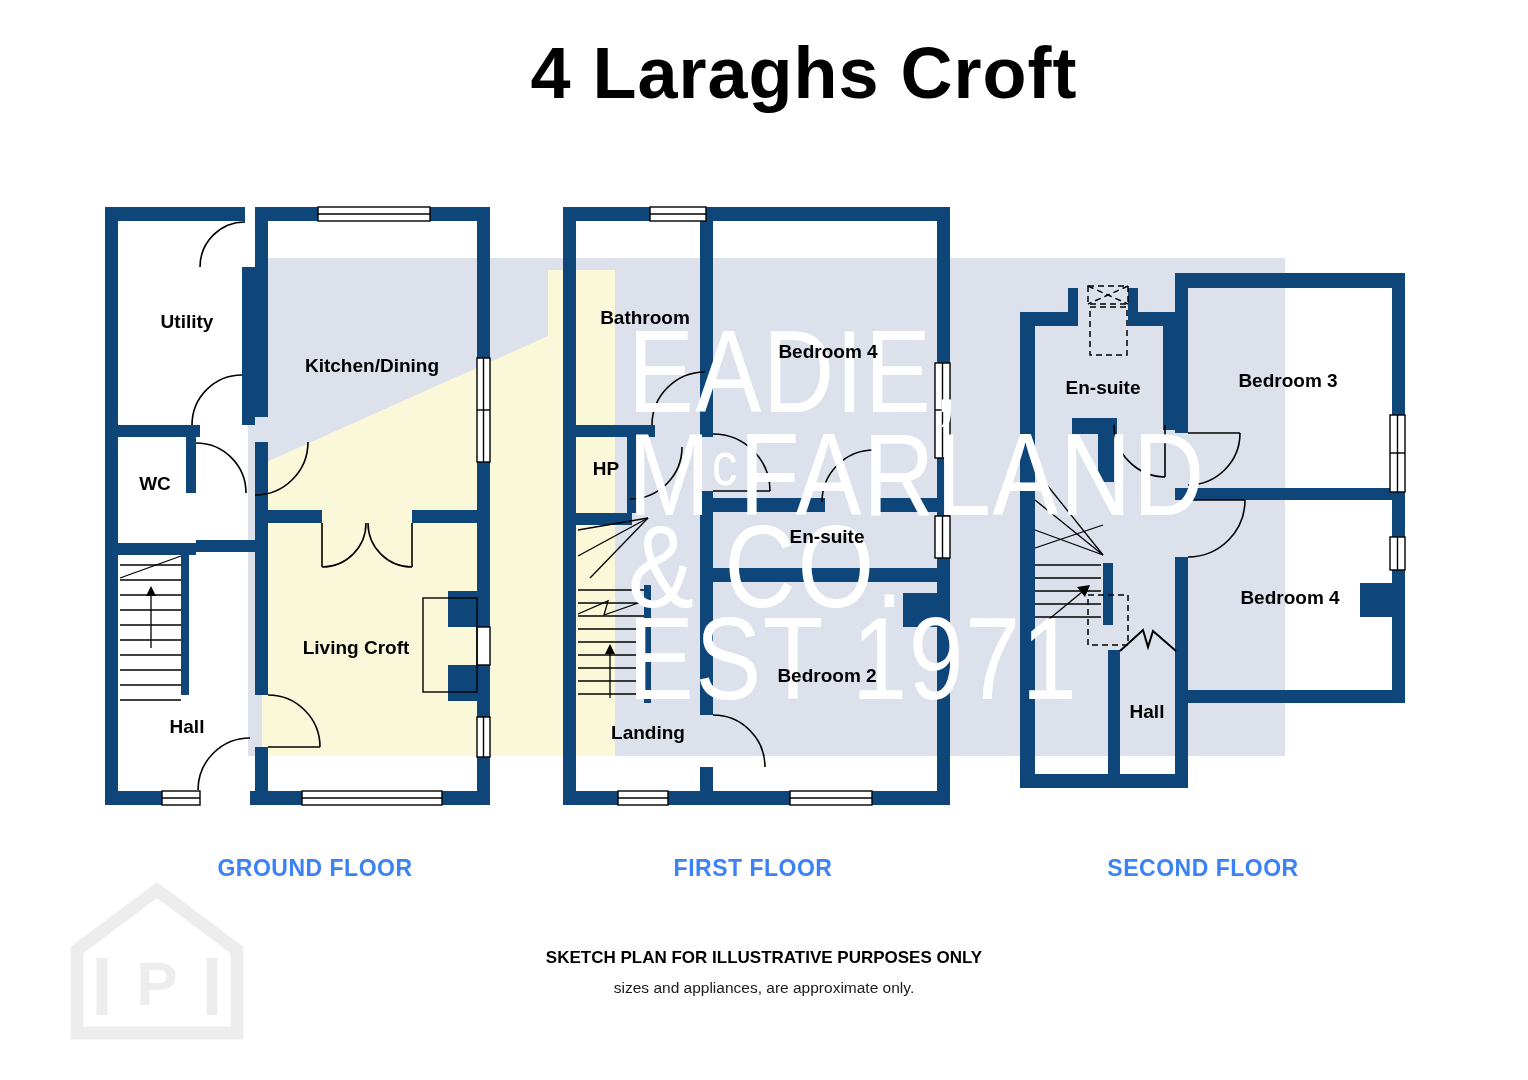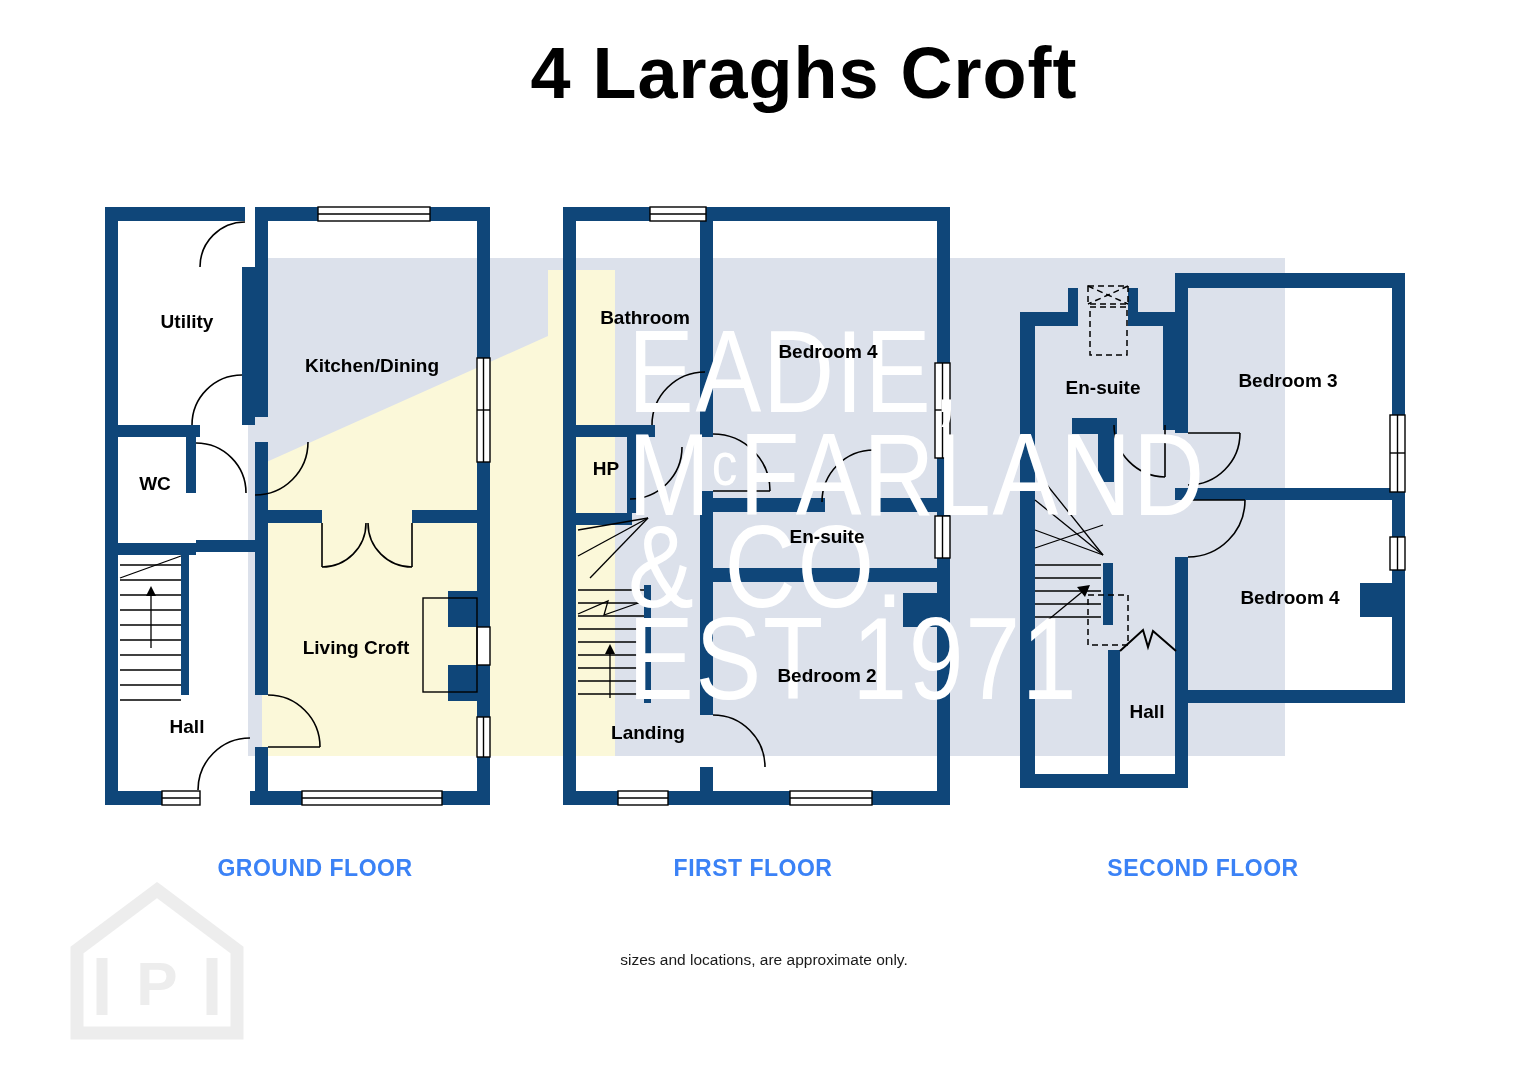--- a/index.html
+++ b/index.html
@@ -248,21 +248,22 @@
   <div class="room-label" style="left:1103px;top:388px">En-suite</div>
   <div class="room-label" style="left:1288px;top:381px">Bedroom 3</div>
   <div class="room-label" style="left:1290px;top:598px">Bedroom 4</div>
   <div class="room-label" style="left:1147px;top:712px">Hall</div>
 
   <div class="floor-caption" style="left:315px;top:868px">GROUND FLOOR</div>
   <div class="floor-caption" style="left:753px;top:868px">FIRST FLOOR</div>
   <div class="floor-caption" style="left:1203px;top:868px">SECOND FLOOR</div>
 
   <div class="footer">
-    <div class="body-line">sizes and locations, are approximate only.</div>
+    <div class="head">SKETCH PLAN FOR ILLUSTRATIVE PURPOSES ONLY</div>
+    <div class="body-line">sizes and appliances, are approximate only.</div>
   </div>
 
   <svg class="logo-svg" width="200" height="180" viewBox="0 0 200 180">
     <g stroke="#EDEDED" fill="none">
       <path d="M 97,15 L 177,75 L 177,158 L 17,158 L 17,75 Z" stroke-width="13"></path>
       <line x1="42" y1="83" x2="42" y2="140" stroke-width="11"></line>
       <line x1="152" y1="83" x2="152" y2="140" stroke-width="11"></line>
     </g>
     <text x="97" y="130" text-anchor="middle" font-size="62" font-weight="bold" fill="#EDEDED">P</text>
   </svg>

